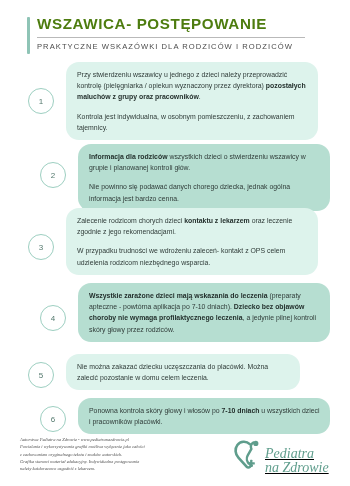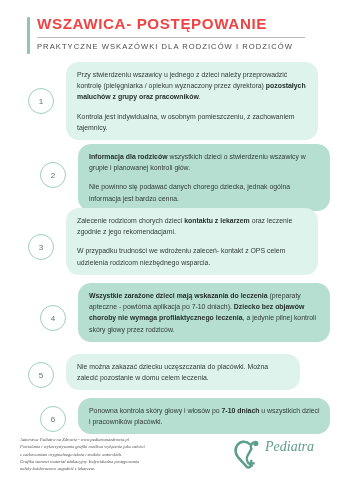--- a/index.html
+++ b/index.html
@@ -34,21 +34,21 @@
     border-radius: 1px;
   }
   #header-inner {
     margin-left: 37px;
     margin-right: 10px;
   }
   #page-title {
     font-size: 15.2px;
     letter-spacing: 0.6px;
     font-weight: bold;
-    color: #ef4444;
+    color: #4d7c0f;
     line-height: 1.15;
     margin: 0;
     padding: 0 0 5px 0;
     white-space: nowrap;
   }
   #title-rule {
     height: 1px;
     background: #b9b9b9;
     width: 268px;
     margin-bottom: 4px;
@@ -125,21 +125,22 @@
     font-size: 4.5px;
     line-height: 1.62;
     color: #4d4d4d;
   }
   #footer-note div { white-space: nowrap; }
   #logo {
     position: absolute;
     left: 233px;
     top: 440px;
     display: flex;
-    align-items: flex-start;
+    align-items: flex-end;
+    text-decoration: underline;
   }
   #logo-mark {
     width: 34px;
     height: 36px;
     flex: none;
   }
   #logo-text {
     font-family: "Liberation Serif", serif;
     font-style: italic;
     color: #5f9d8c;
@@ -229,14 +230,15 @@
   <svg id="logo-mark" viewBox="0 0 34 36">
     <path d="M16.8 4.2c-3.6-3.6-9.4-3.2-12.4.8-2.8 3.7-2.3 9 1 12.6l8.4 9.2c.8.9 2.2.9 3 0l.9-1" fill="none" stroke="#5f9d8c" stroke-width="2.6" stroke-linecap="round"></path>
     <path d="M7.2 10.6c1.6-2.6 4.6-3.4 7-2" fill="none" stroke="#ffffff" stroke-width="1.4" stroke-linecap="round"></path>
     <path d="M20.4 2.6c-2.2 1.4-3 4.1-2 6.3l-3.8 6.8c-1.5 2.7-.8 6 1.6 7.9l2.6 2" fill="none" stroke="#5f9d8c" stroke-width="2.4" stroke-linecap="round"></path>
     <circle cx="22.8" cy="3.4" r="2.6" fill="#5f9d8c"></circle>
     <rect x="14.6" y="22.2" width="7.2" height="2.3" rx="0.5" fill="#5f9d8c"></rect>
     <rect x="17.1" y="19.7" width="2.3" height="7.2" rx="0.5" fill="#5f9d8c"></rect>
   </svg>
   <div id="logo-text">
     <span class="l1">Pediatra</span>
+    <span class="l2">na Zdrowie</span>
   </div>
 </div>
 
 </body></html>

